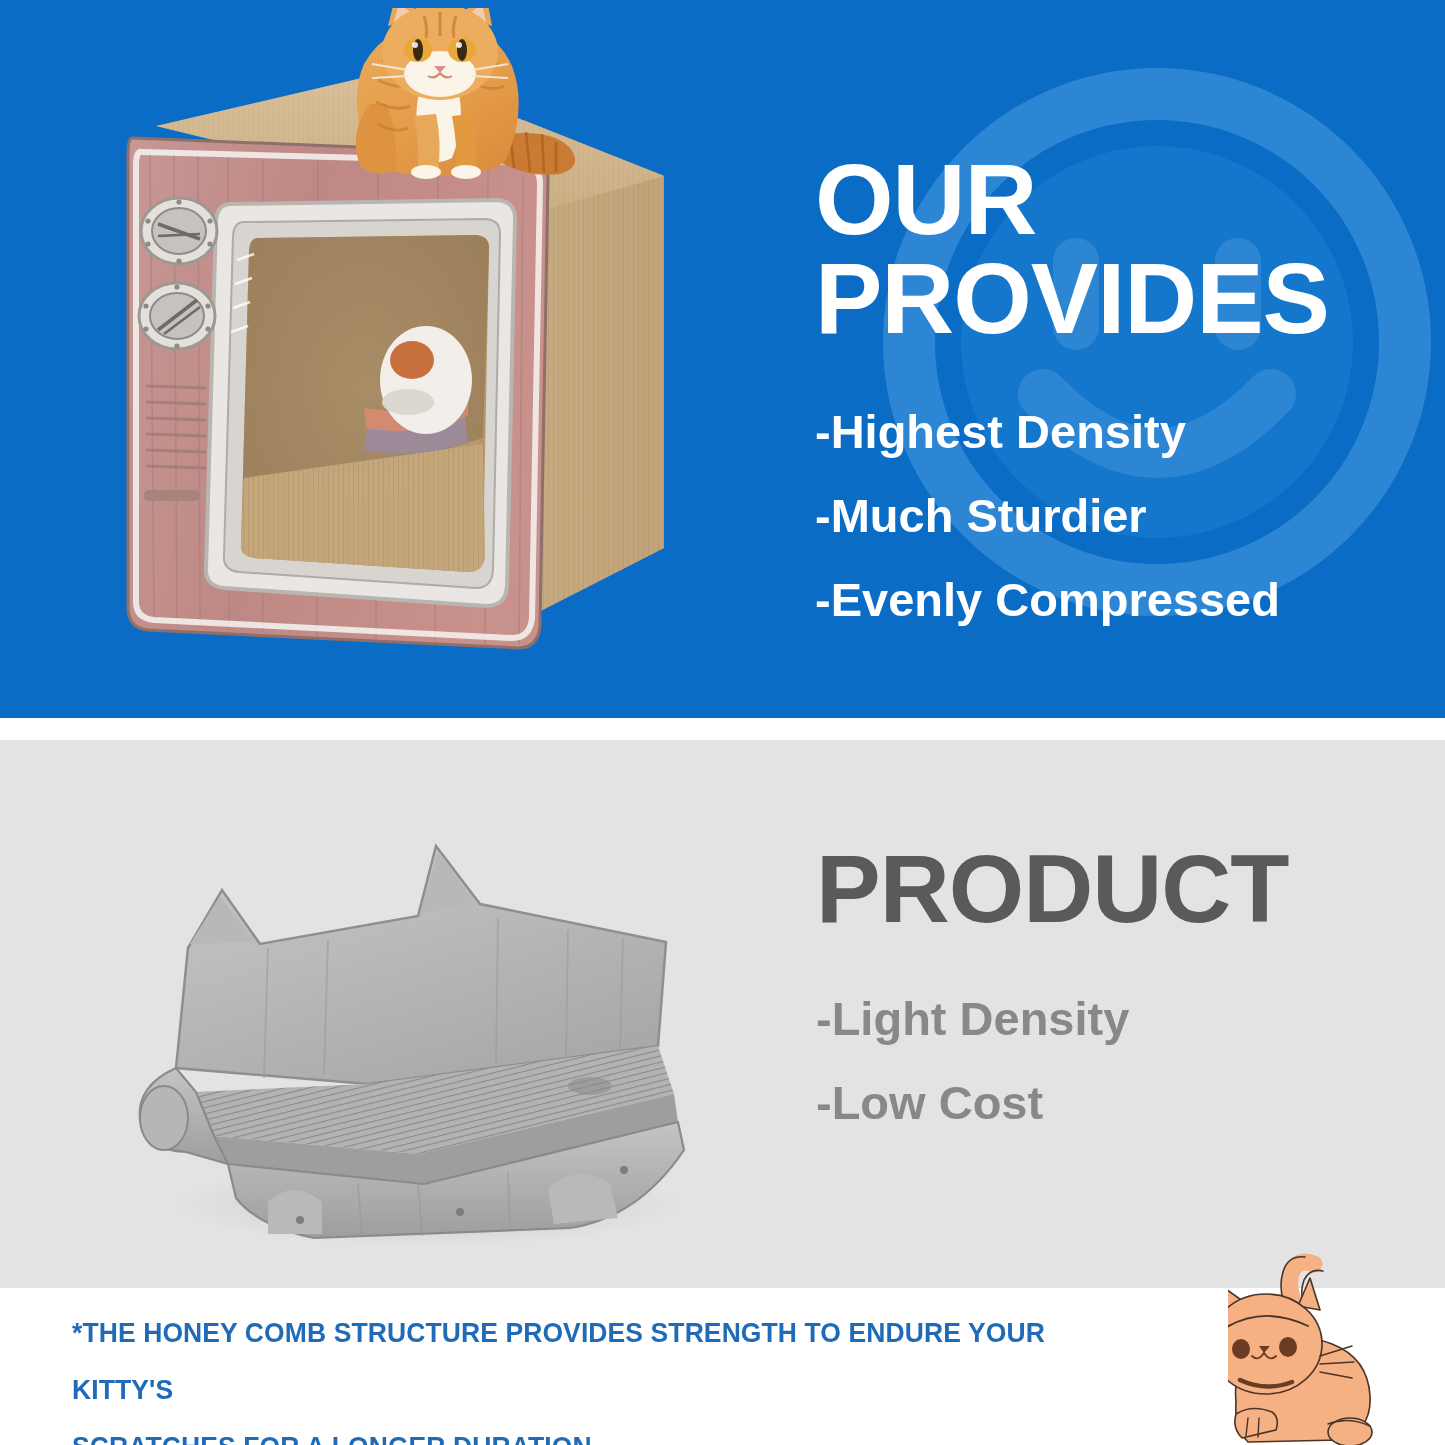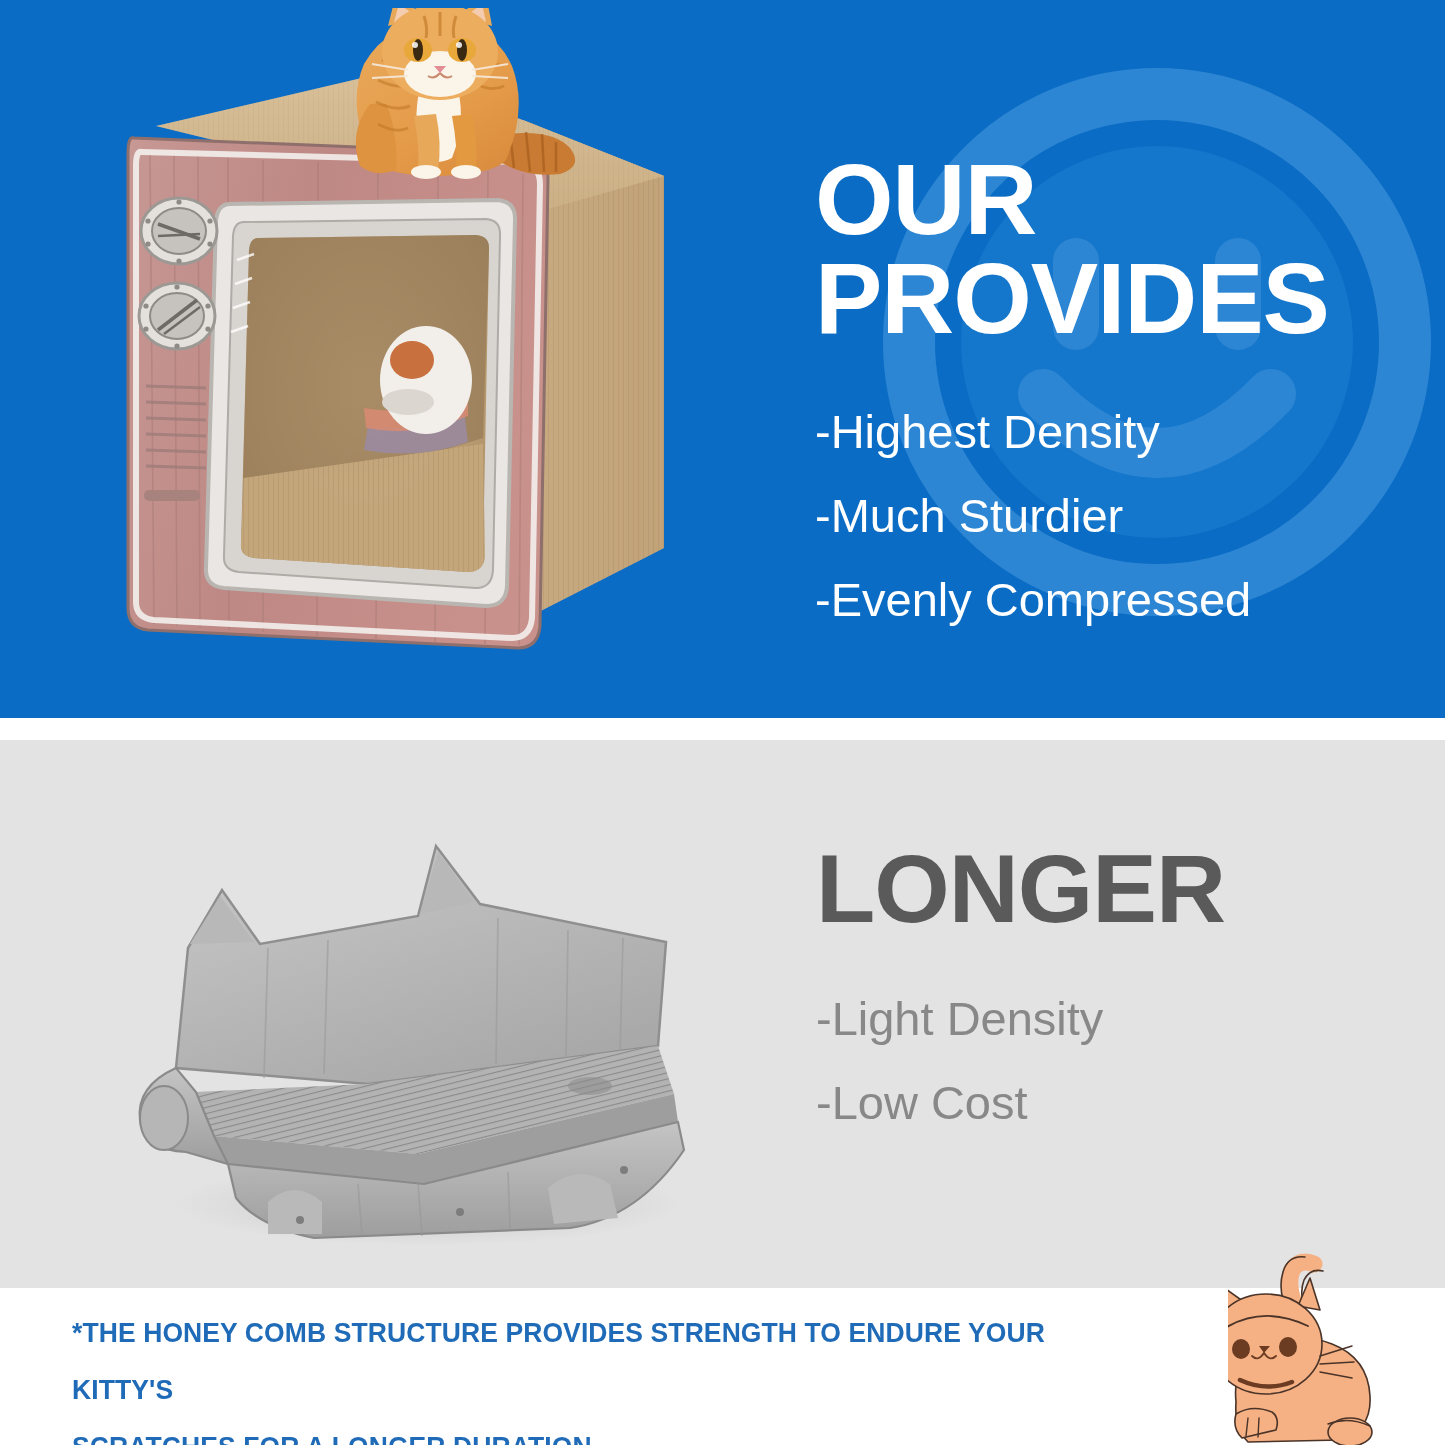--- a/index.html
+++ b/index.html
@@ -54,21 +54,21 @@
     color:#5A5A5A;
     font-size:97px;
     font-weight:bold;
     line-height:1.0;
     letter-spacing:-1px;
     white-space:nowrap;
   }
   .bullet-list { list-style:none; }
   .bullet-list li {
     white-space:nowrap;
-    font-weight:normal;
+    font-weight:bold;
   }
   #product-bullets { margin-top:60px; }
   #product-bullets li {
     color:#ffffff;
     font-size:47px;
     line-height:1.0;
     margin-bottom:37px;
   }
   #others-bullets { margin-top:58px; }
   #others-bullets li {
@@ -373,21 +373,21 @@
       <g stroke="#969696" stroke-width="1.6" opacity="0.55" fill="none">
         <path d="M 240 352 L 244 404"></path>
           <path d="M 300 350 L 304 404"></path>
         <path d="M 390 340 L 392 396"></path>
       </g>
 
       <ellipse cx="472" cy="254" rx="22" ry="9" fill="#8A8A8A" opacity="0.55"></ellipse>
     </svg>
 
     <div id="others-text">
-      <div class="heading-others">LONGER</div>
+      <div class="heading-others">PRODUCT</div>
       <ul class="bullet-list" id="others-bullets">
         <li>-Light Density</li>
         <li>-Low Cost</li>
       </ul>
     </div>
   </div>
 
   <div id="footer-panel">
     <div id="footer-note">
       <div>*THE HONEY COMB STRUCTURE PROVIDES STRENGTH TO ENDURE YOUR KITTY'S</div>

